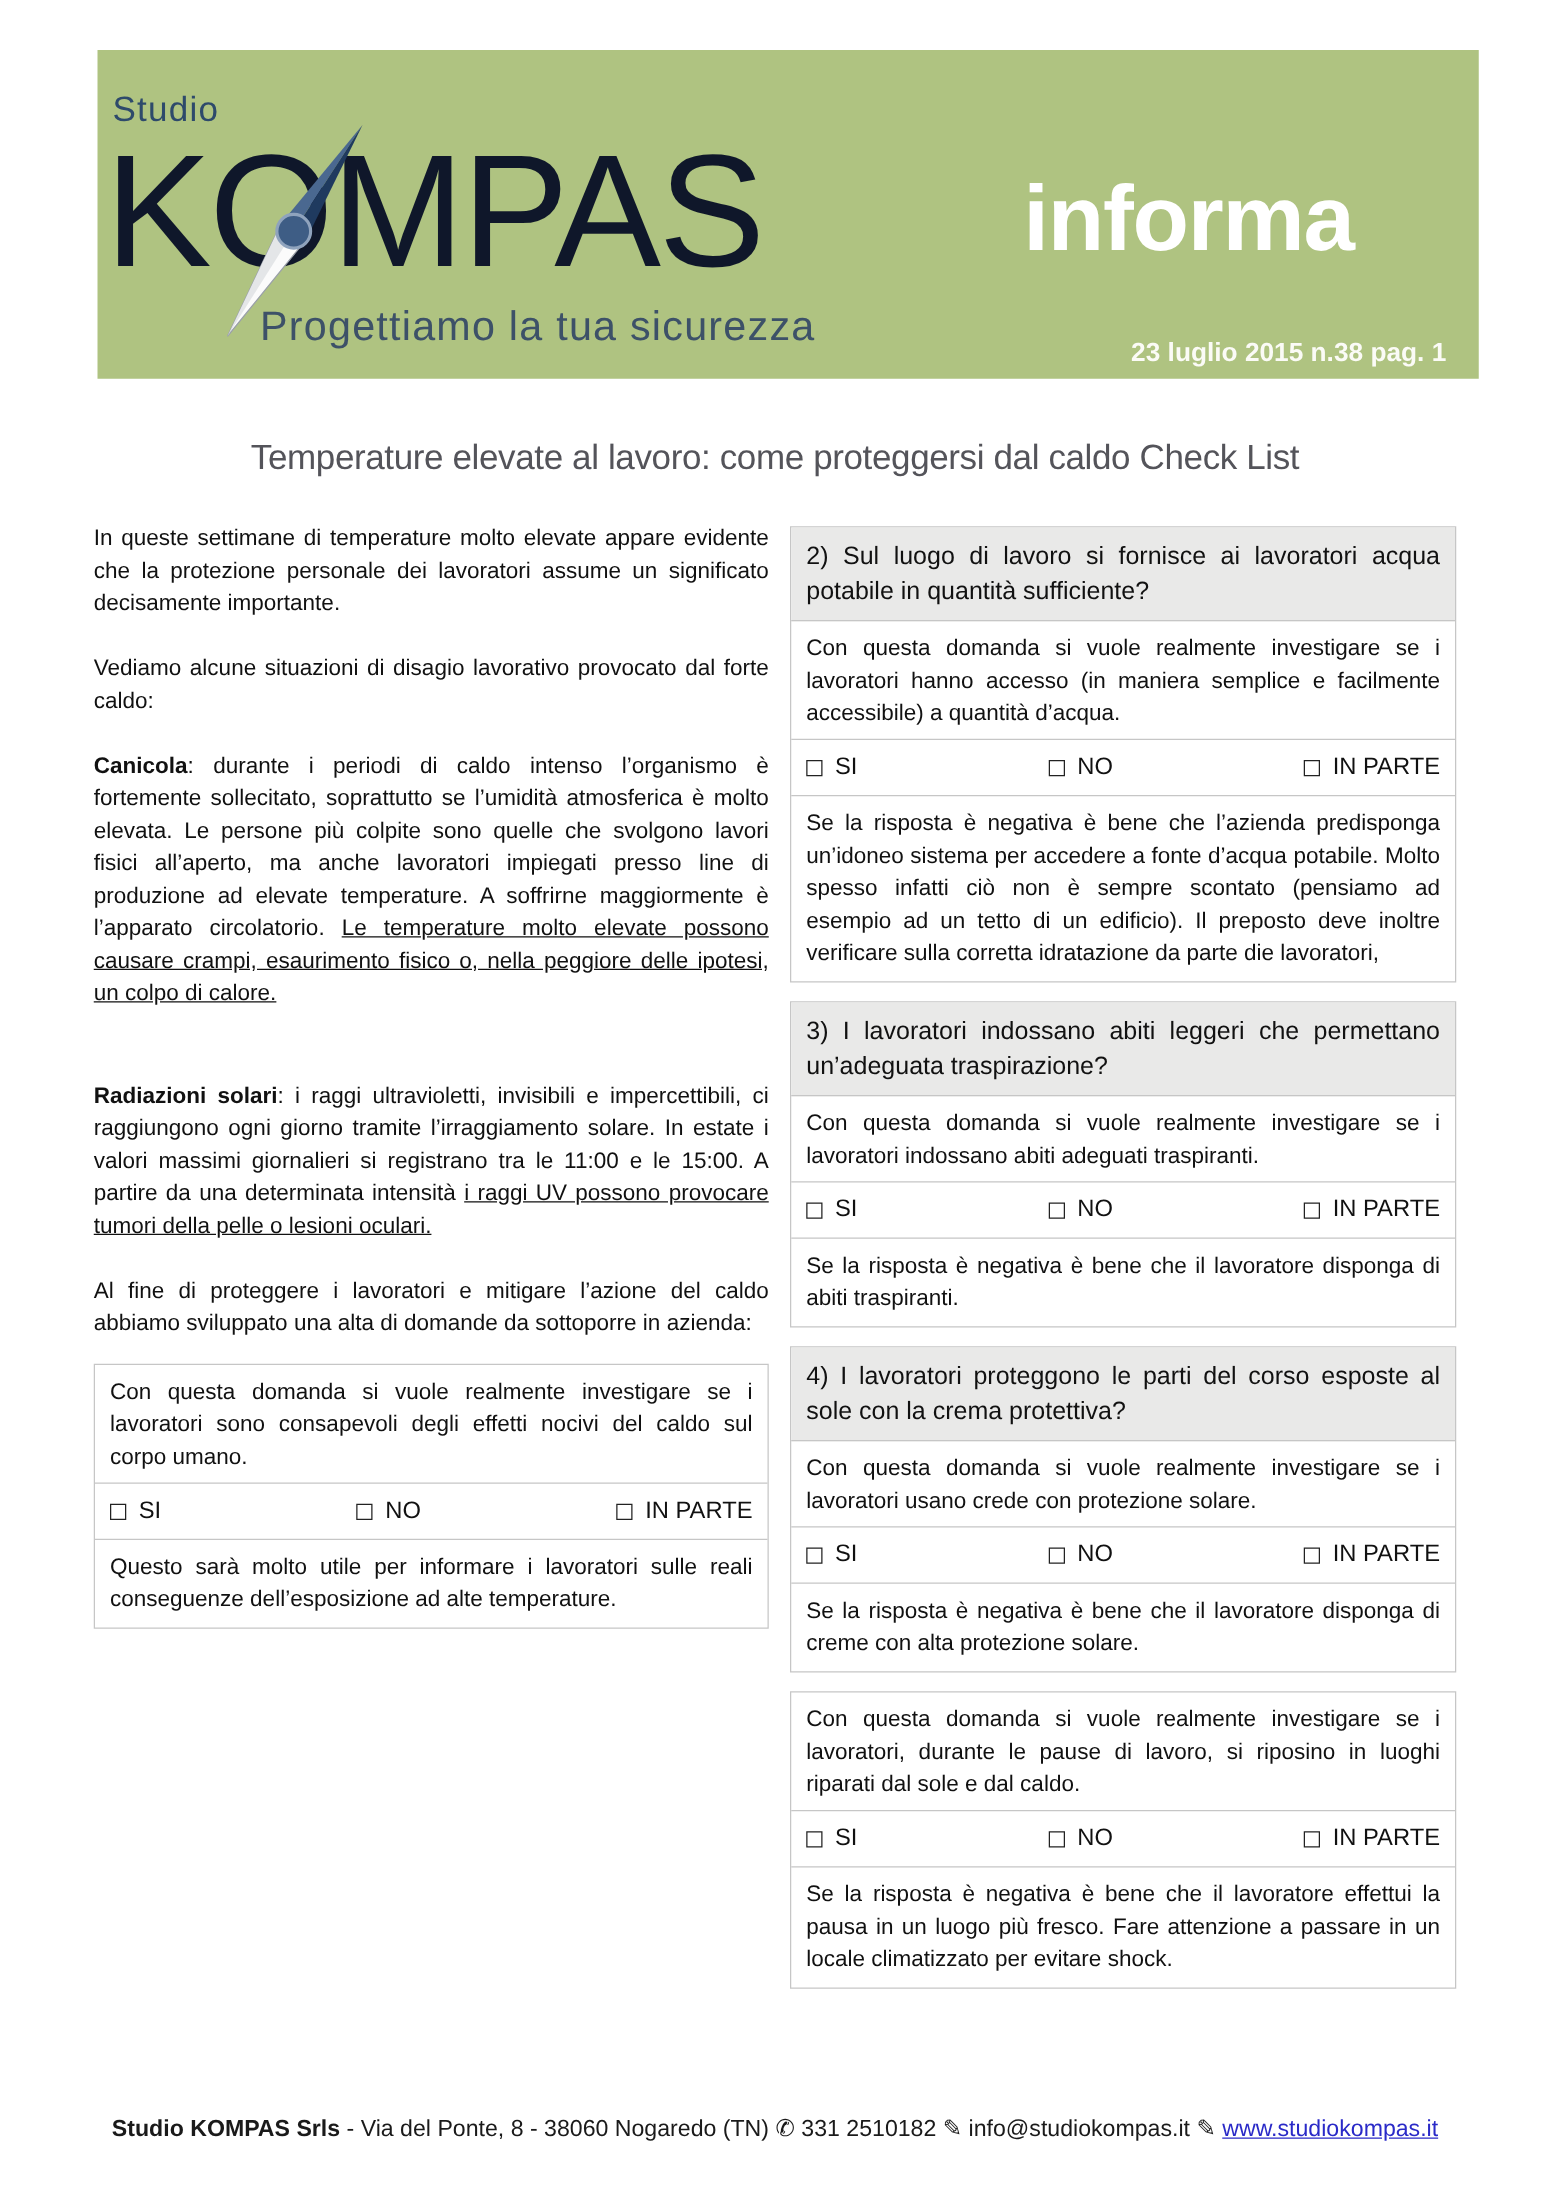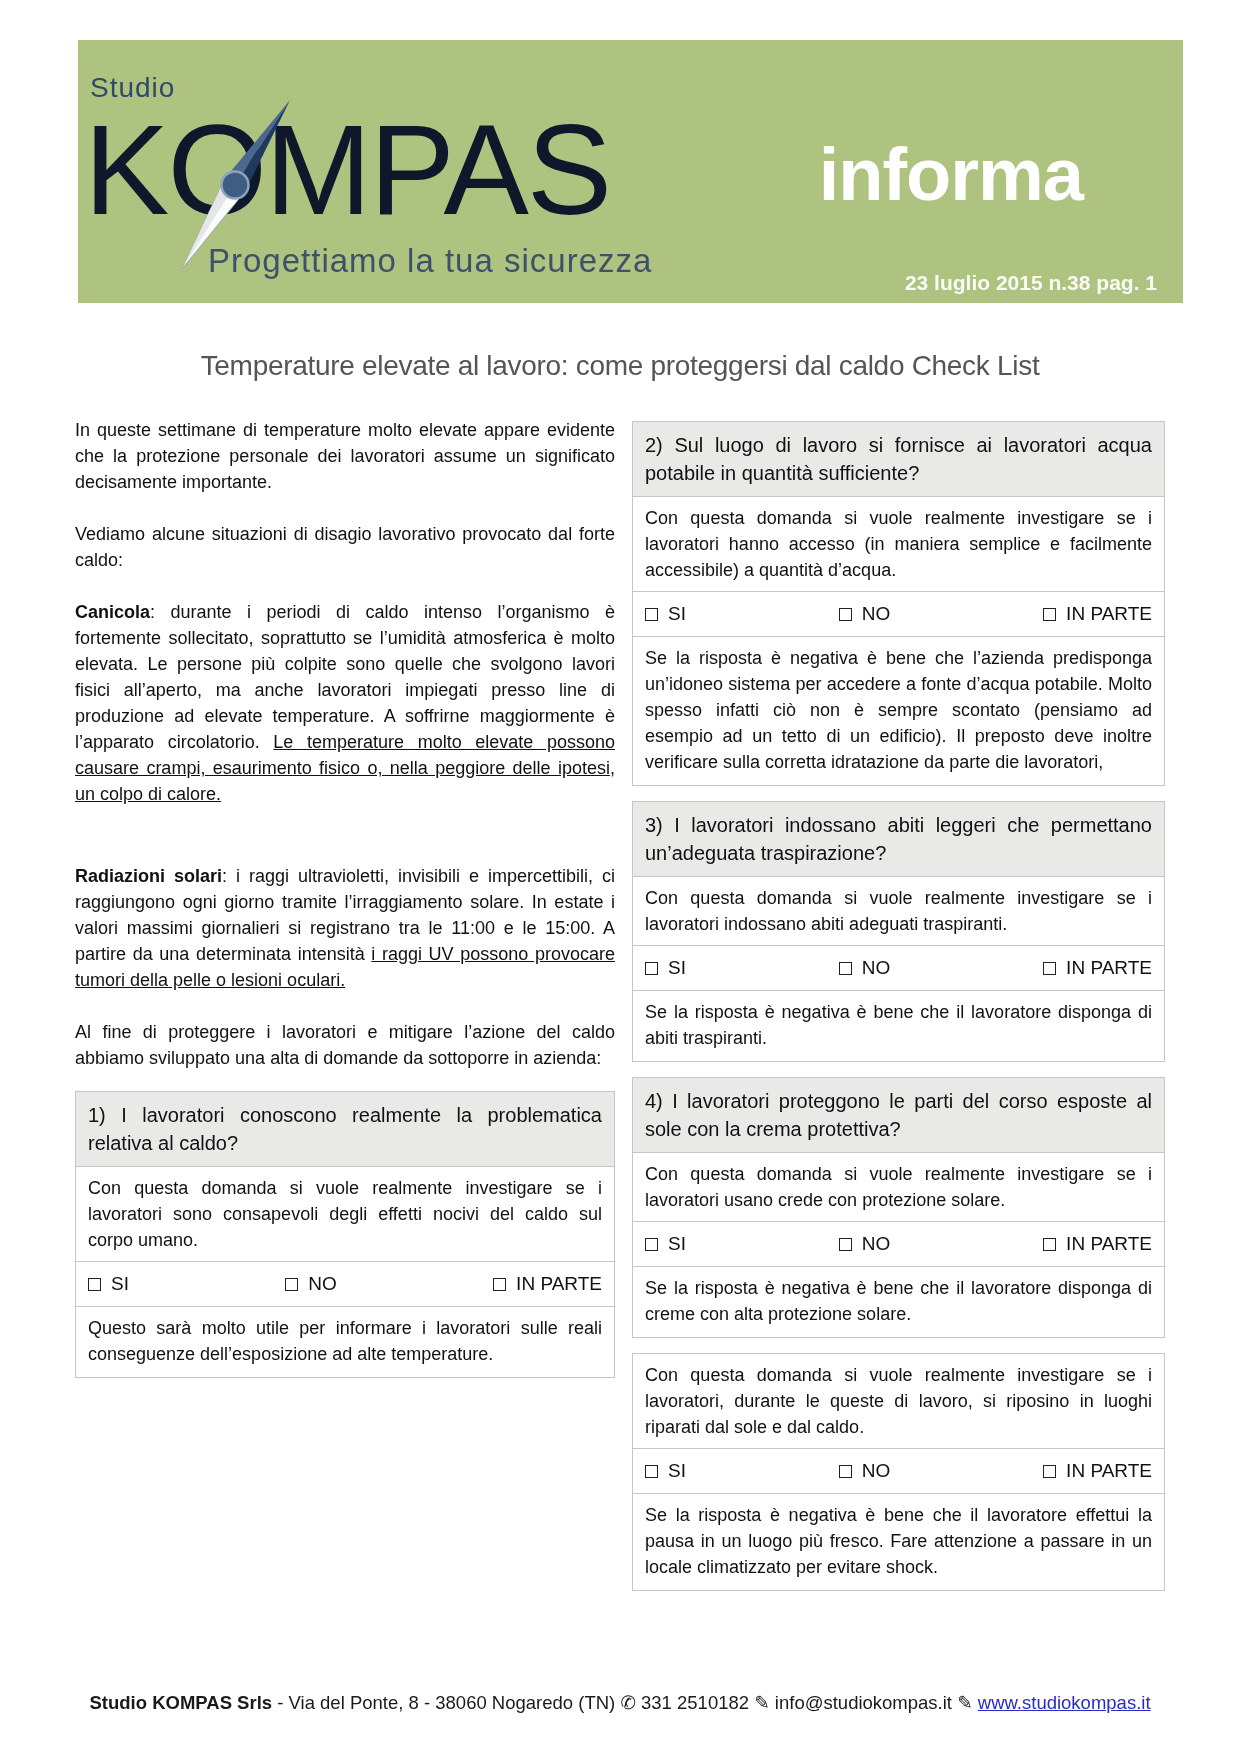--- a/index.html
+++ b/index.html
@@ -124,21 +124,20 @@
   <div class="doc-title">Temperature elevate al lavoro: come proteggersi dal caldo Check List</div>
 
   <div class="col-left">
     <p class="para">In queste settimane di temperature molto elevate appare evidente che la protezione personale dei lavoratori assume un significato decisamente importante.</p>
     <p class="para">Vediamo alcune situazioni di disagio lavorativo provocato dal forte caldo:</p>
     <p class="para canicola"><b>Canicola</b><span>: durante i periodi di caldo intenso l’organismo è fortemente sollecitato, soprattutto se l’umidità atmosferica è molto elevata. Le persone più colpite sono quelle che svolgono lavori fisici all’aperto, ma anche lavoratori impiegati presso line di produzione ad elevate temperature. A soffrirne maggiormente è l’apparato circolatorio. </span><span class="u">Le temperature molto elevate possono causare crampi, esaurimento fisico o, nella peggiore delle ipotesi, un colpo di calore. </span></p>
     <p class="para"><b>Radiazioni solari</b><span>: i raggi ultravioletti, invisibili e impercettibili, ci raggiungono ogni giorno tramite l’irraggiamento solare. In estate i valori massimi giornalieri si registrano tra le 11:00 e le 15:00. A partire da una determinata intensità </span><span class="u">i raggi UV possono provocare tumori della pelle o lesioni oculari. </span></p>
     <p class="para lead-in">Al fine di proteggere i lavoratori e mitigare l’azione del caldo abbiamo sviluppato una alta di domande da sottoporre in azienda:</p>
 
     <section class="qbox">
-      <div class="qhead">1) I lavoratori conoscono realmente la problematica relativa al caldo?</div>
       <div class="qdesc">Con questa domanda si vuole realmente investigare se i lavoratori sono consapevoli degli effetti nocivi del caldo sul corpo umano.</div>
       <div class="qopts">
         <span class="opt">
             <span class="cb"></span>
             <span>SI</span>
           </span>
         <span class="opt">
             <span class="cb"></span>
             <span>NO</span>
           </span>
@@ -215,21 +214,21 @@
             <span class="cb"></span>
             <span>IN PARTE</span>
           </span>
       </div>
       <div class="qadvice">
         <p>Se la risposta è negativa è bene che il lavoratore disponga di creme con alta protezione solare.</p>
       </div>
     </section>
 
     <section class="qbox">
-      <div class="qdesc">Con questa domanda si vuole realmente investigare se i lavoratori, durante le queste di lavoro, si riposino in luoghi riparati dal sole e dal caldo.</div>
+      <div class="qdesc">Con questa domanda si vuole realmente investigare se i lavoratori, durante le pause di lavoro, si riposino in luoghi riparati dal sole e dal caldo.</div>
       <div class="qopts">
         <span class="opt">
             <span class="cb"></span>
             <span>SI</span>
           </span>
         <span class="opt">
             <span class="cb"></span>
             <span>NO</span>
           </span>
         <span class="opt">

